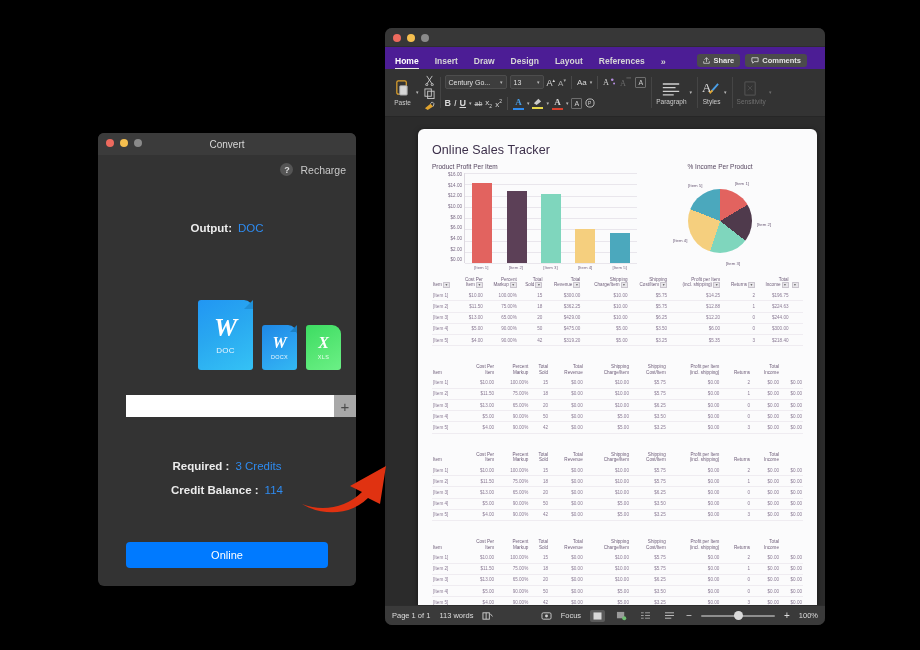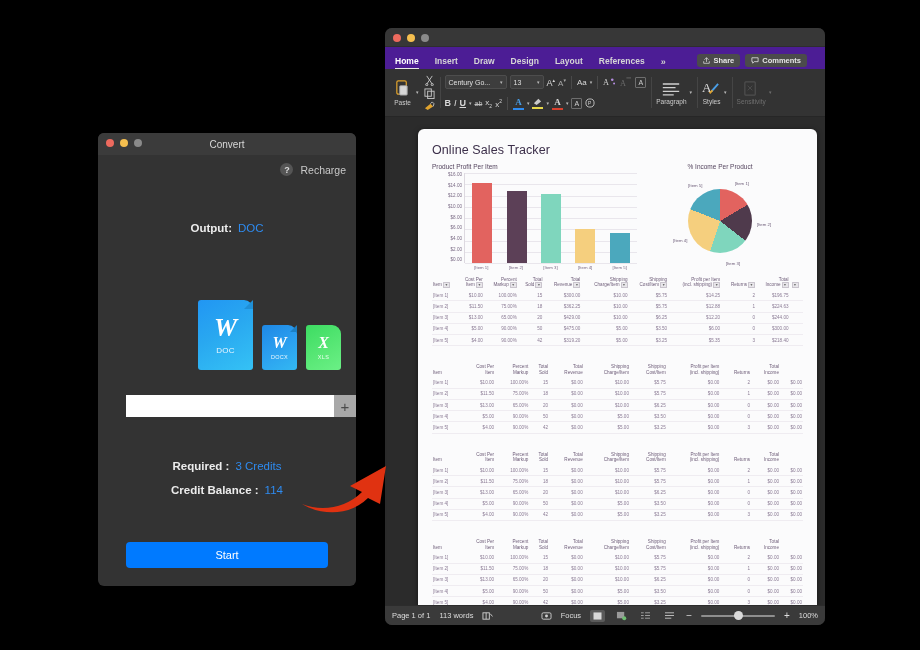--- a/index.html
+++ b/index.html
@@ -969,21 +969,21 @@
       <div class="kvrow r-required">
         <span class="k">Required :</span>
         <span class="v">3 Credits</span>
       </div>
 
       <div class="kvrow r-balance">
         <span class="k">Credit Balance :</span>
         <span class="v">114</span>
       </div>
 
-      <button class="startbtn">Start</button>
+      <button class="startbtn">Online</button>
     </div>
   </div>
 
   <div id="arrow-annotation">
     <svg width="96" height="66" viewBox="0 0 96 66">
       <path id="arrow-path" d="M2 52 C22 60, 46 56, 62 40 L50 34 L86 14 L80 52 L68 46 C50 64, 22 64, 2 52 Z" fill="#e03211"></path>
     </svg>
   </div>
 
 </div>

